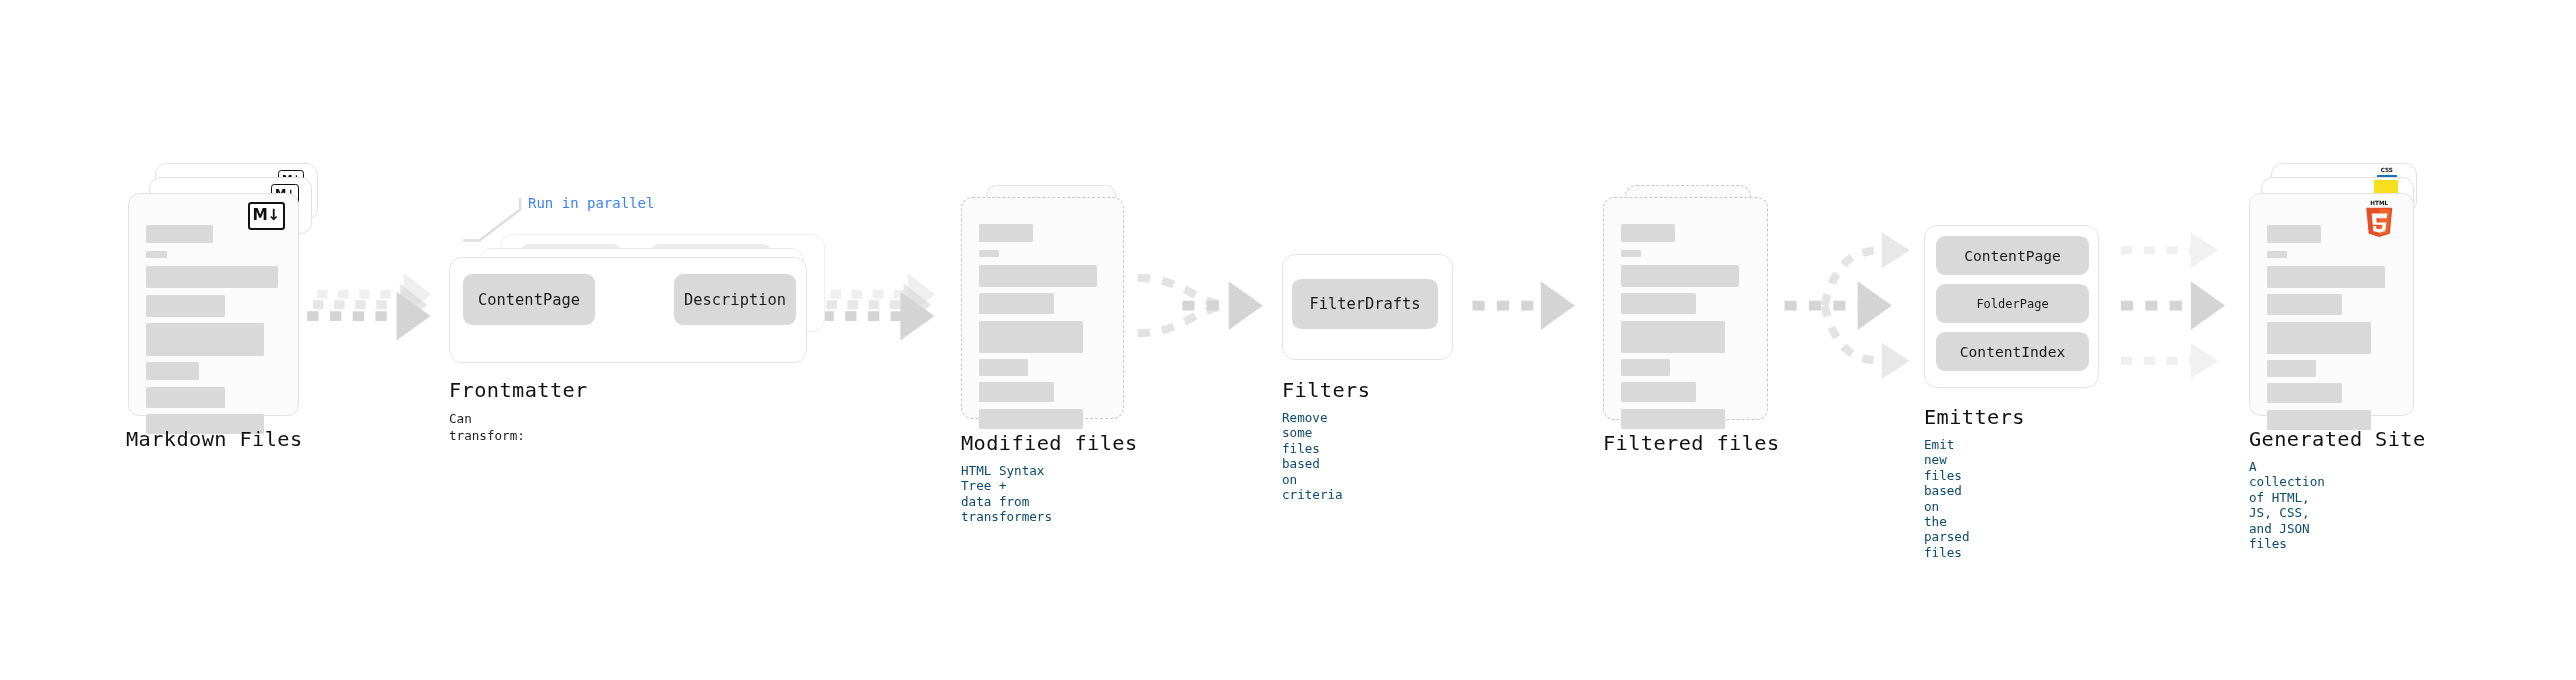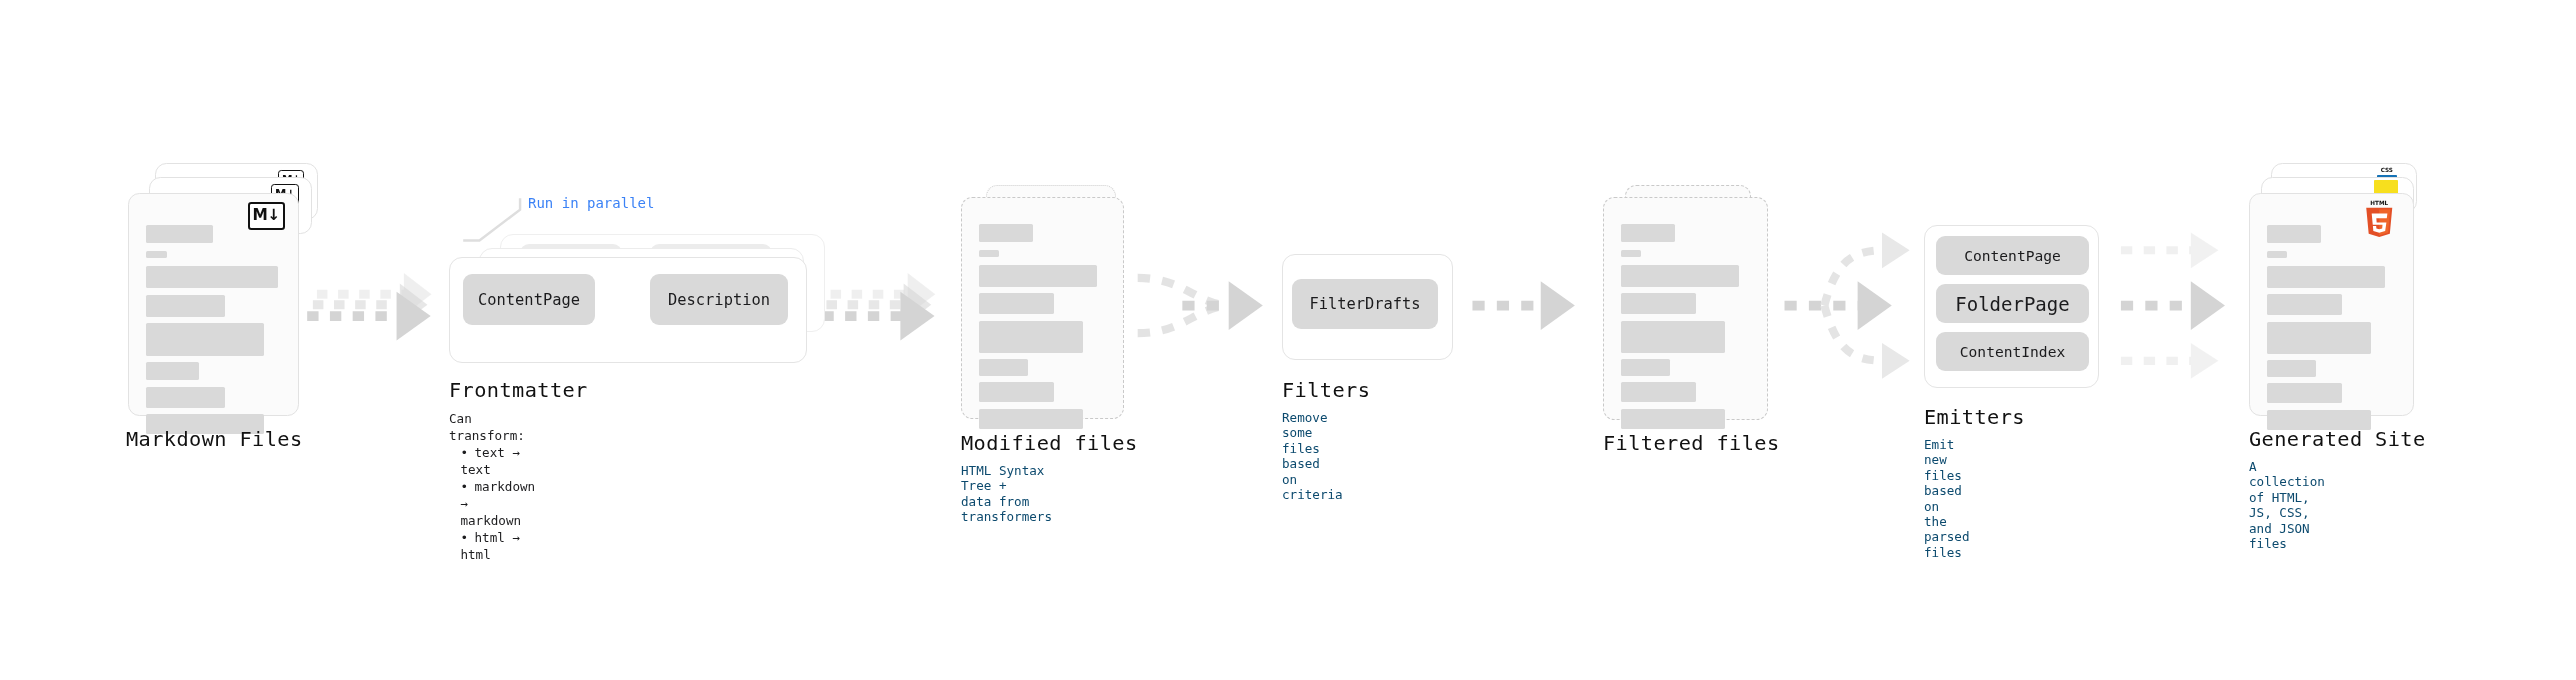--- a/index.html
+++ b/index.html
@@ -208,31 +208,26 @@
     <div class="panel" style="left:500px;top:234px;width:325px;height:98px;border-color:#efefef;"></div>
     <div class="pill l3" style="left:520px;top:244px;width:102px;height:54px;color:transparent;"></div>
     <div class="pill l3" style="left:650px;top:244px;width:122px;height:54px;color:transparent;"></div>
 
     <div class="panel" style="left:479px;top:248px;width:325px;height:110px;border-color:#ececec;"></div>
     <div class="pill l2" style="left:497px;top:260px;width:106px;height:59px;color:transparent;"></div>
     <div class="pill l2" style="left:638px;top:260px;width:128px;height:59px;color:transparent;"></div>
 
     <div class="panel" style="left:449px;top:257px;width:358px;height:106px;"></div>
     <div class="pill" style="left:463px;top:274px;width:132px;height:51px;">ContentPage</div>
-    <div class="pill" style="left:650px;top:274px;width:138px;height:51px;">Description</div>
+    <div class="pill" style="left:674px;top:274px;width:122px;height:51px;">Description</div>
 
     <div class="title" style="left:449px;top:378px;">Frontmatter</div>
 
     <div class="bullets" style="left:449px;top:410px;">
       <span class="lead">Can transform:</span>
-      <ul>
-        <li>text → text</li>
-        <li>markdown → markdown</li>
-        <li>html → html</li>
-      </ul>
     </div>
   </div>
 
   <div class="node">
 
     <div class="doc dotted" style="left:986px;top:185px;width:130px;height:49px;"></div>
     <div class="doc dashed" style="left:971px;top:197px;width:146px;height:49px;"></div>
 
     <div class="doc dashed" style="left:961px;top:197px;width:163px;height:222px;">
       <div class="skel" style="left:17px;top:26px;width:54px;height:18px;"></div>
@@ -272,21 +267,21 @@
       <div class="skel" style="left:17px;top:184px;width:75px;height:20.3px;"></div>
       <div class="skel" style="left:17px;top:211px;width:104px;height:19.5px;"></div>
     </div>
 
     <div class="title" style="left:1603px;top:431px;">Filtered files</div>
   </div>
 
   <div class="node">
     <div class="panel" style="left:1924px;top:225px;width:175px;height:163px;"></div>
     <div class="pill" style="left:1936px;top:236px;width:153px;height:39px;font-size:14.6px;">ContentPage</div>
-    <div class="pill" style="left:1936px;top:284px;width:153px;height:39px;font-size:19px;">FolderPage</div>
+    <div class="pill" style="left:1936px;top:284px;width:153px;height:39px;font-size:12px;">FolderPage</div>
     <div class="pill" style="left:1936px;top:332px;width:153px;height:39px;font-size:14.6px;">ContentIndex</div>
 
     <div class="title" style="left:1924px;top:405px;">Emitters</div>
     <div class="sub" style="left:1924px;top:437px;">Emit new files based on
 the parsed files</div>
   </div>
 
   <div class="node">
 
     <div class="doc ghost" style="left:2271px;top:163px;width:146px;height:50px;"></div>

